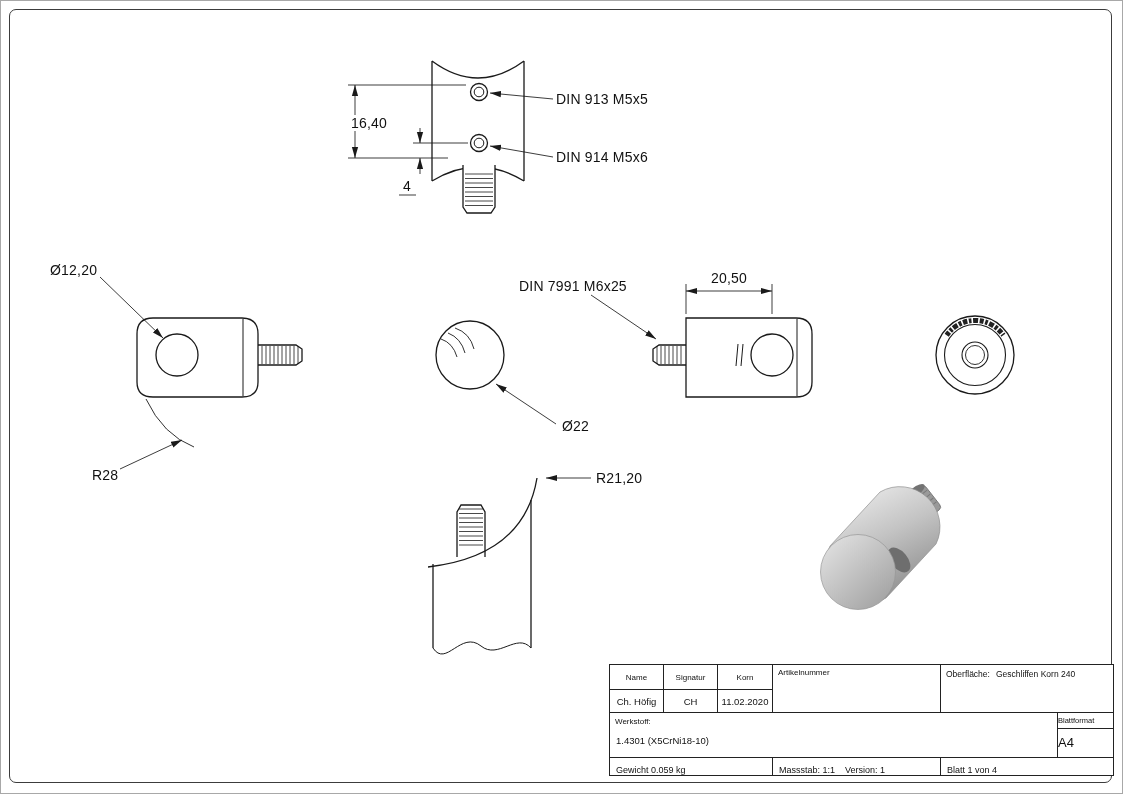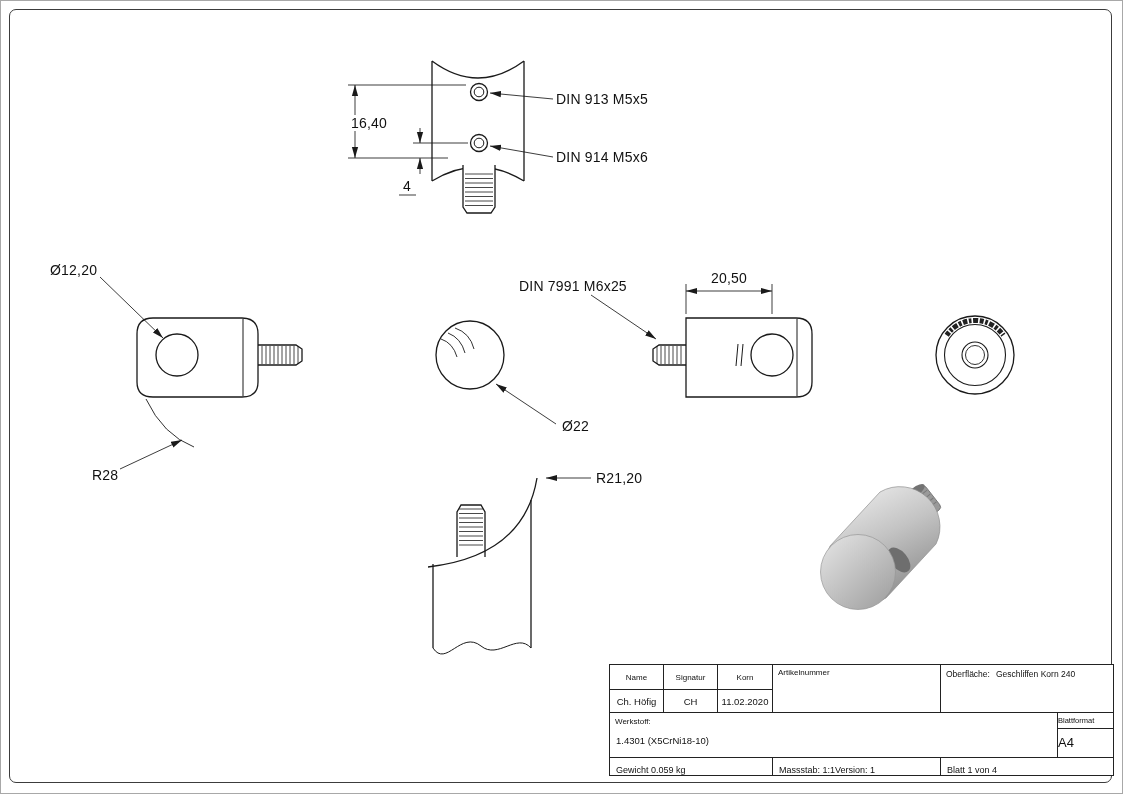--- a/index.html
+++ b/index.html
@@ -18,21 +18,21 @@
   .c-center{display:flex;align-items:center;justify-content:center;} .fs8{font-size:8px;} .fs9{font-size:9.5px;}
   .artikel-label{font-size:8px;padding:3px 0 0 5px;}
   .artikel-number{font-size:17px;letter-spacing:.4px;padding:4px 0 0 6px;}
   .surface-line{padding:4px 0 0 5px;font-size:8.5px;white-space:nowrap;}
   .surface-line .val{margin-left:6px;}
   .material-label{font-size:8px;padding:4px 0 0 5px;}
   .material-value{font-size:9.5px;padding:9px 0 0 6px;}
   .bf-label{font-size:7.5px;height:15px;line-height:16px;text-align:left;}
   .bf-a4{border-top:1px solid #222;height:29px;line-height:28px;text-align:left;font-size:13px;}
   .bottom-cell{display:flex;align-items:flex-end;padding-left:6px;font-size:9px;white-space:nowrap;}
-  .bottom-cell .ver{margin-left:0;}
+  .bottom-cell .ver{margin-left:10px;}
 </style>
 </head>
 <body>
 
 <div class="sheet">
   <div class="frame"></div>
 
   <svg class="drawing" viewBox="0 0 1123 794">
     <defs>
       <marker id="arr" markerWidth="14" markerHeight="10" refX="11" refY="4" orient="auto-start-reverse" markerUnits="userSpaceOnUse">

